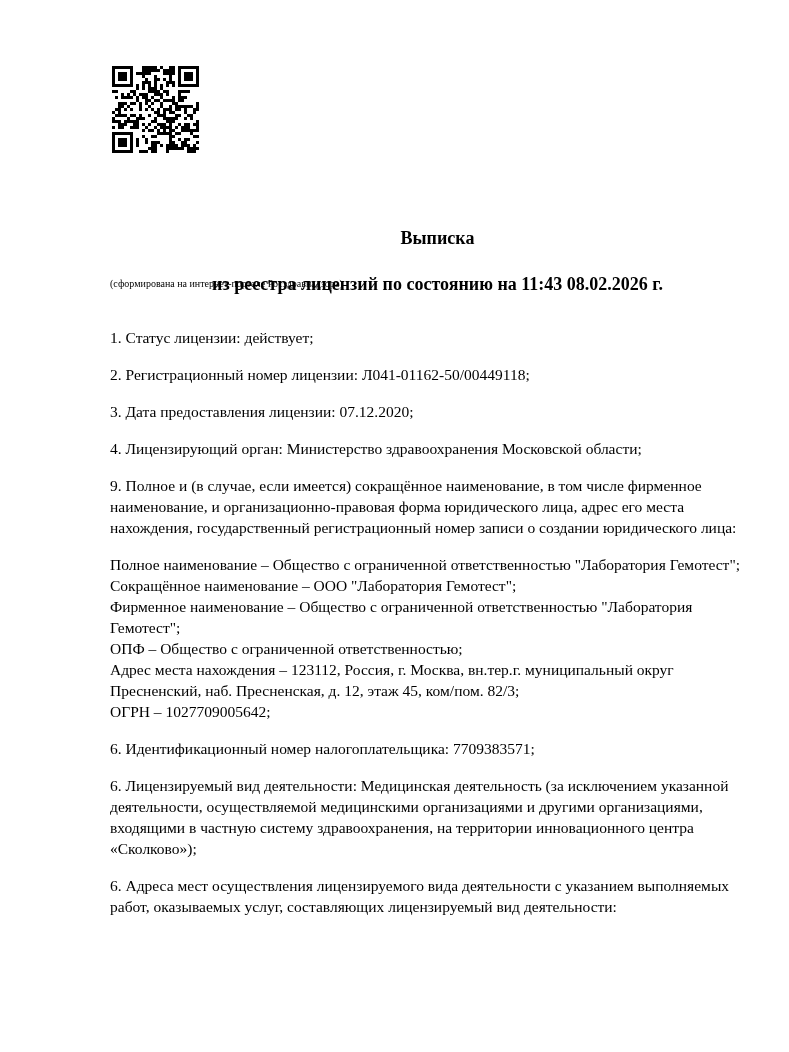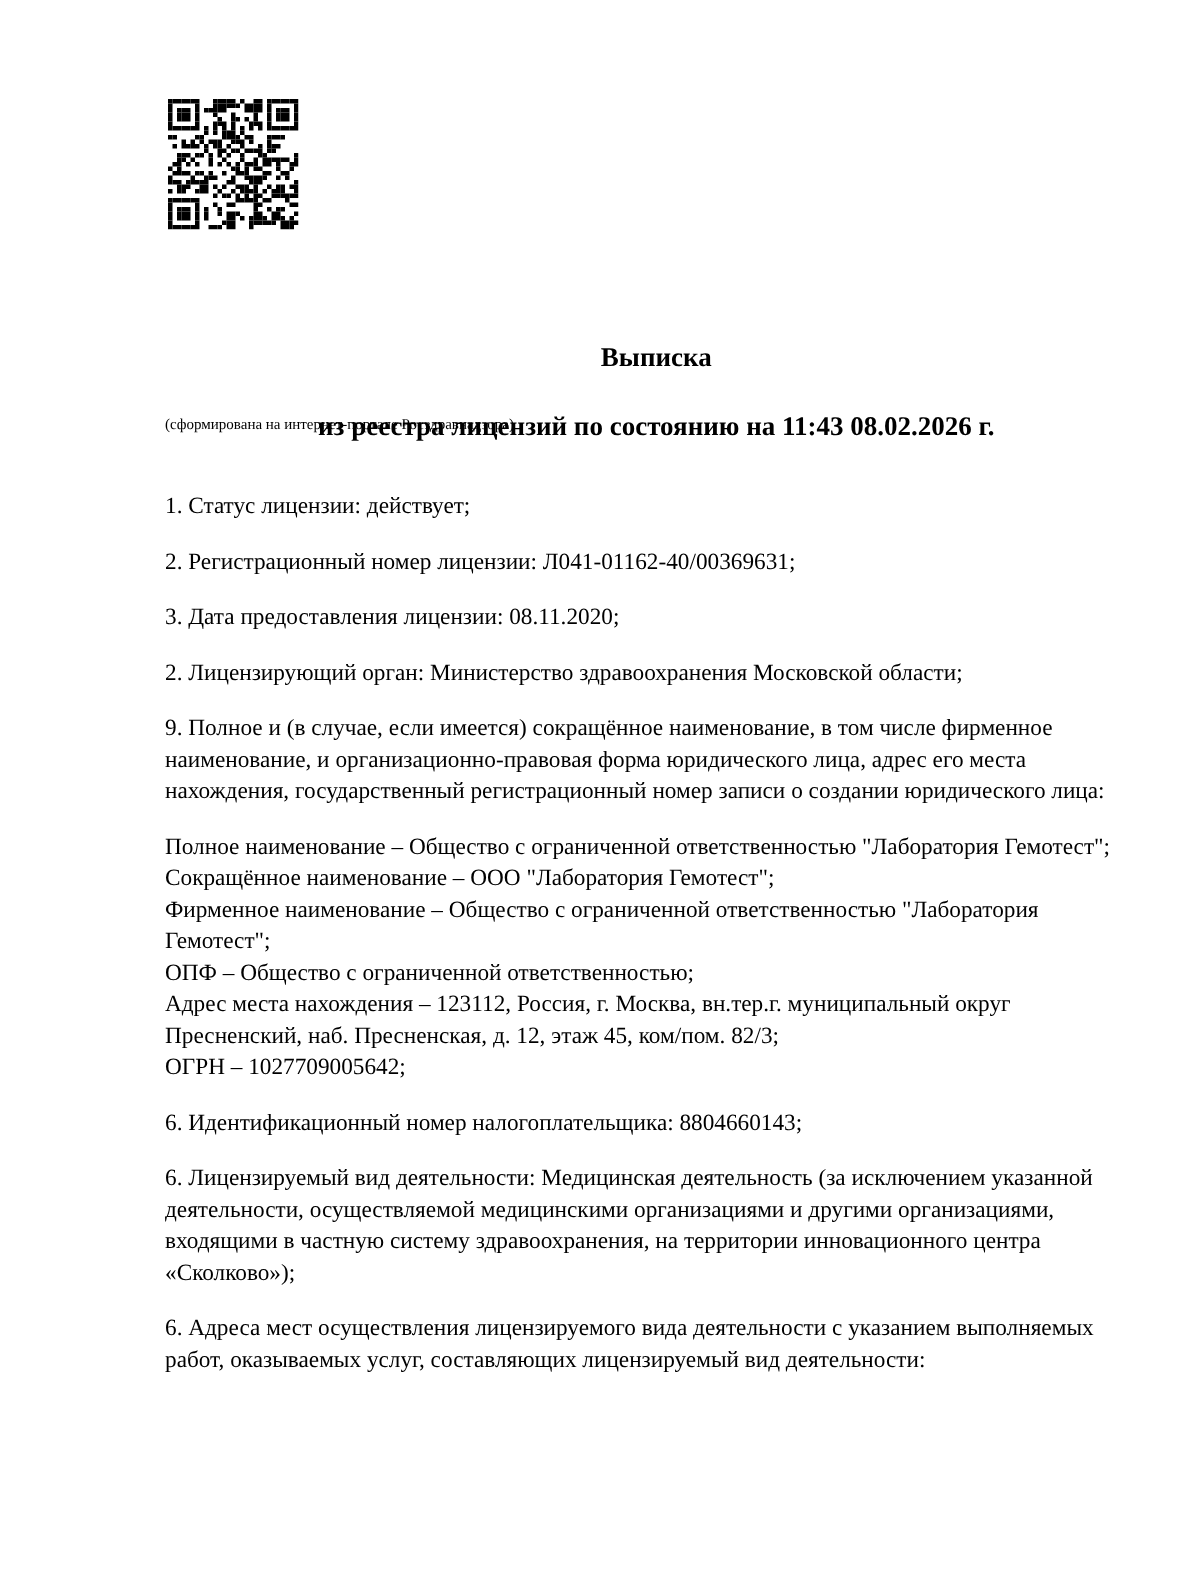--- a/index.html
+++ b/index.html
@@ -474,35 +474,35 @@
 
   <div class="title">
     <div>Выписка</div>
     <div>из реестра лицензий по состоянию на 11:43 08.02.2026 г.</div>
   </div>
 
   <div class="subtitle">(сформирована на интернет-портале Росздравнадзора)</div>
 
   <div class="content">
     <p class="para">1. Статус лицензии: действует;</p>
-    <p class="para">2. Регистрационный номер лицензии: Л041-01162-40/00369631;</p>
-    <p class="para">3. Дата предоставления лицензии: 08.11.2020;</p>
-    <p class="para">2. Лицензирующий орган: Министерство здравоохранения Московской области;</p>
+    <p class="para">2. Регистрационный номер лицензии: Л041-01162-50/00449118;</p>
+    <p class="para">3. Дата предоставления лицензии: 07.12.2020;</p>
+    <p class="para">4. Лицензирующий орган: Министерство здравоохранения Московской области;</p>
     <p class="para">9. Полное и (в случае, если имеется) сокращённое наименование, в том числе фирменное
 наименование, и организационно-правовая форма юридического лица, адрес его места
 нахождения, государственный регистрационный номер записи о создании юридического лица:</p>
     <p class="para">Полное наименование – Общество с ограниченной ответственностью "Лаборатория Гемотест";
 Сокращённое наименование – ООО "Лаборатория Гемотест";
 Фирменное наименование – Общество с ограниченной ответственностью "Лаборатория
 Гемотест";
 ОПФ – Общество с ограниченной ответственностью;
 Адрес места нахождения – 123112, Россия, г. Москва, вн.тер.г. муниципальный округ
 Пресненский, наб. Пресненская, д. 12, этаж 45, ком/пом. 82/3;
 ОГРН – 1027709005642;</p>
-    <p class="para">6. Идентификационный номер налогоплательщика: 8804660143;</p>
+    <p class="para">6. Идентификационный номер налогоплательщика: 7709383571;</p>
     <p class="para">6. Лицензируемый вид деятельности: Медицинская деятельность (за исключением указанной
 деятельности, осуществляемой медицинскими организациями и другими организациями,
 входящими в частную систему здравоохранения, на территории инновационного центра
 «Сколково»);</p>
     <p class="para">6. Адреса мест осуществления лицензируемого вида деятельности с указанием выполняемых
 работ, оказываемых услуг, составляющих лицензируемый вид деятельности:</p>
   </div>
 
 </div>
 

